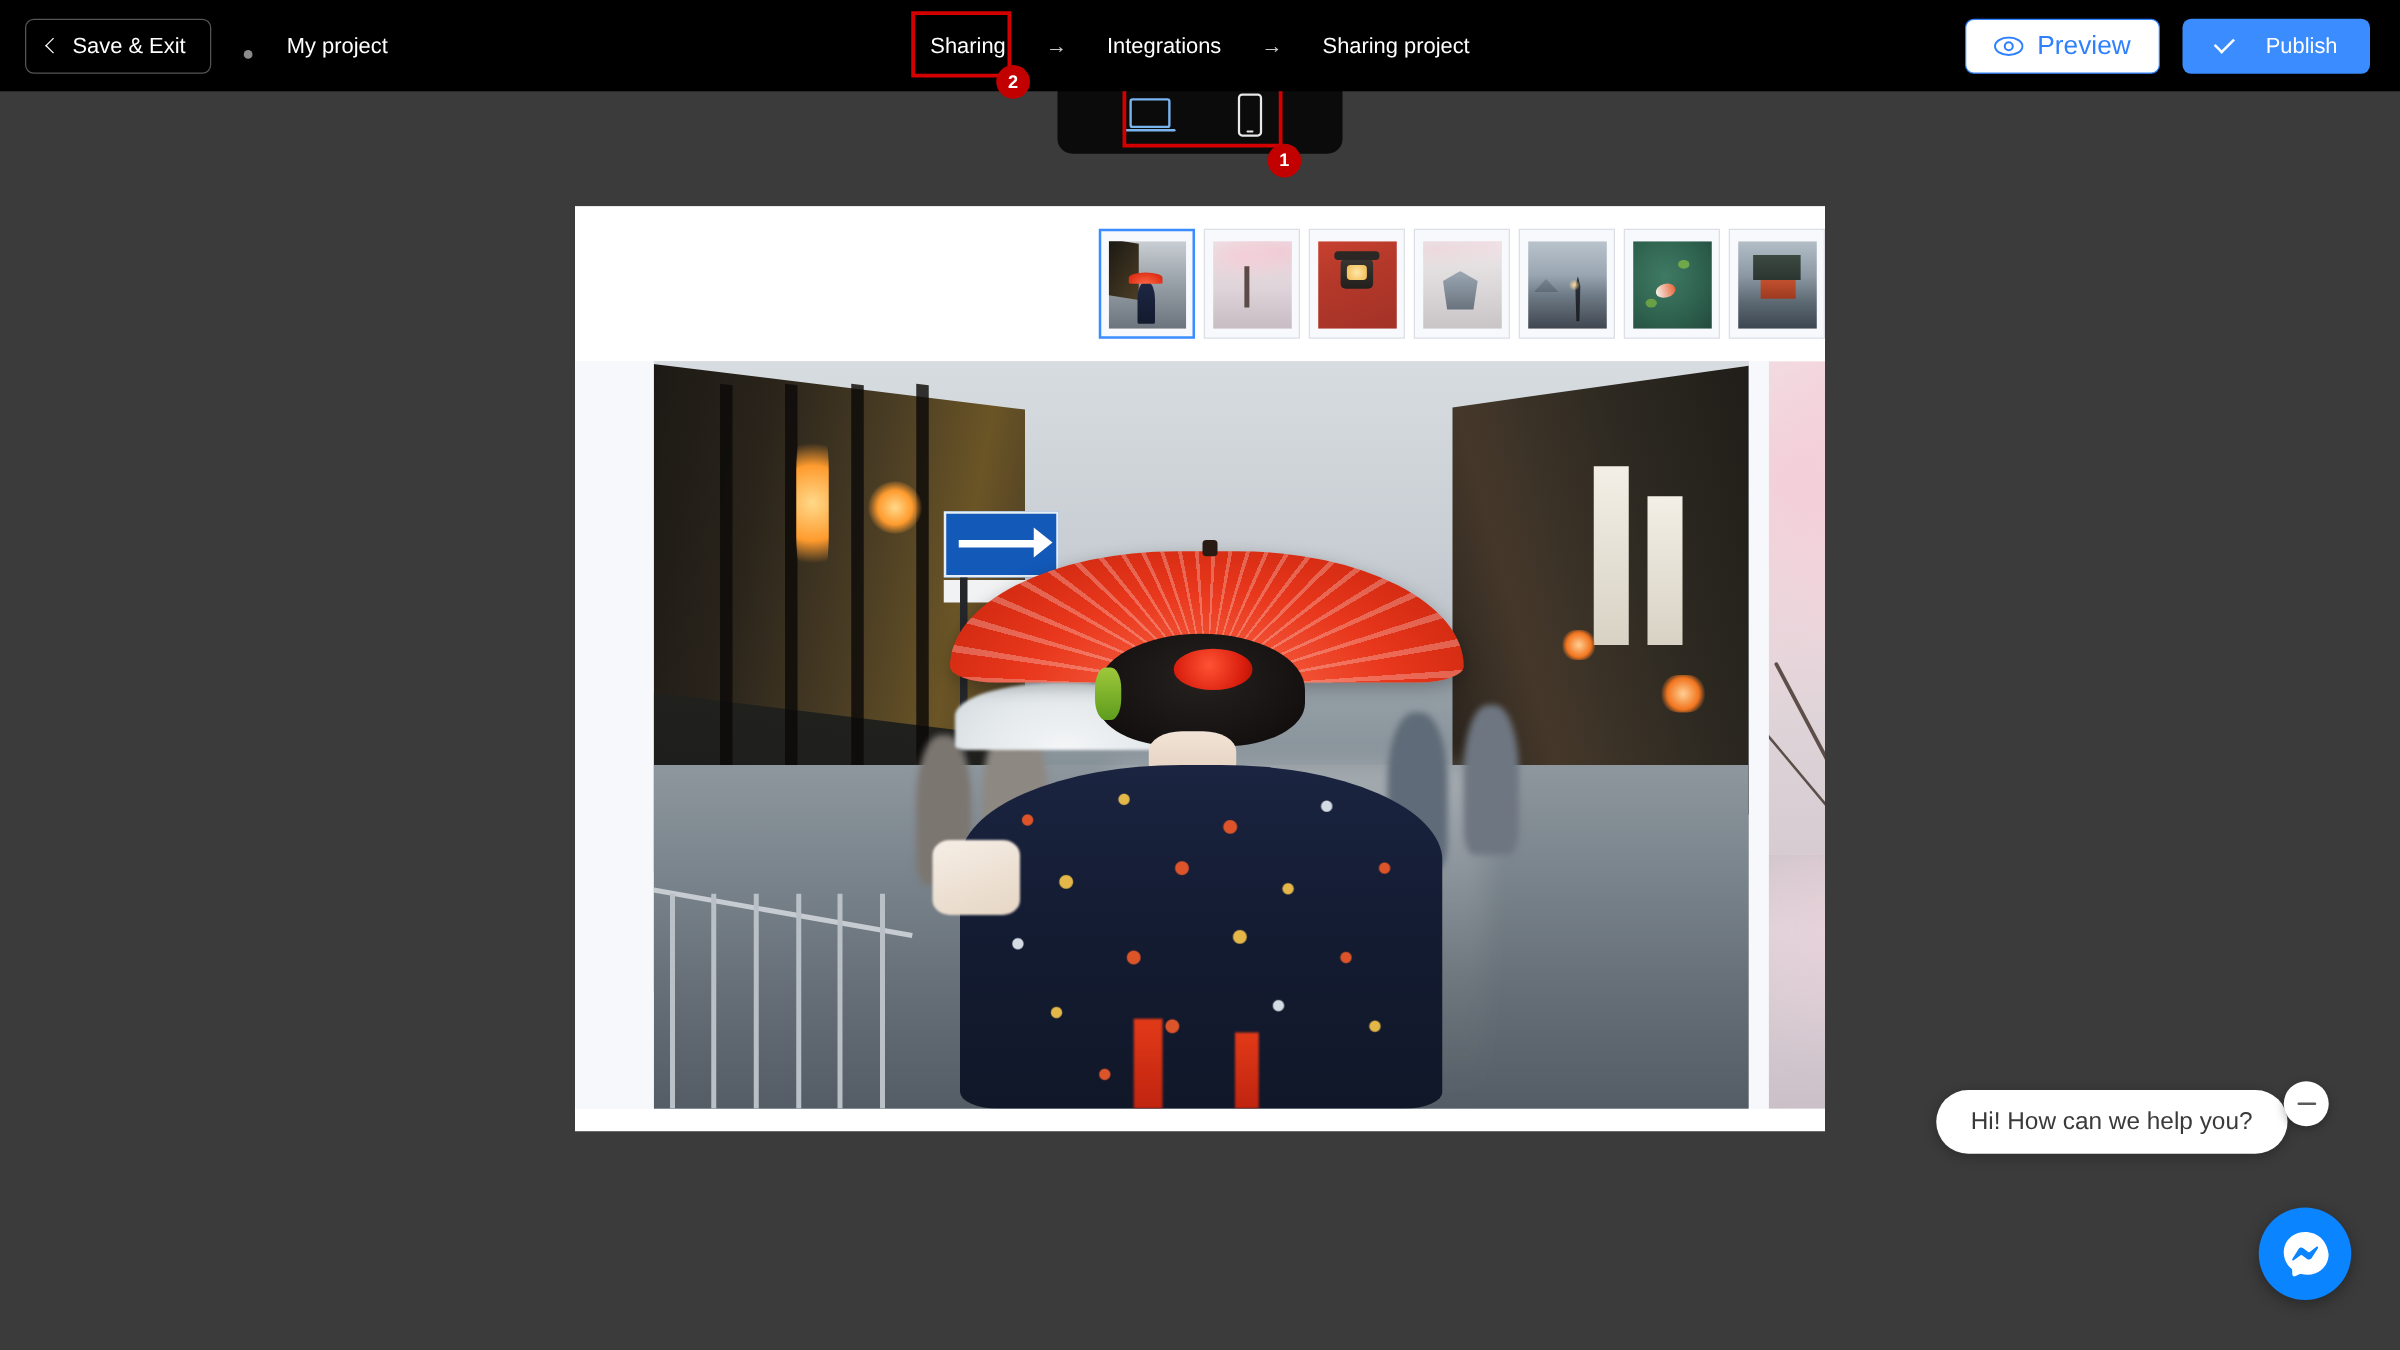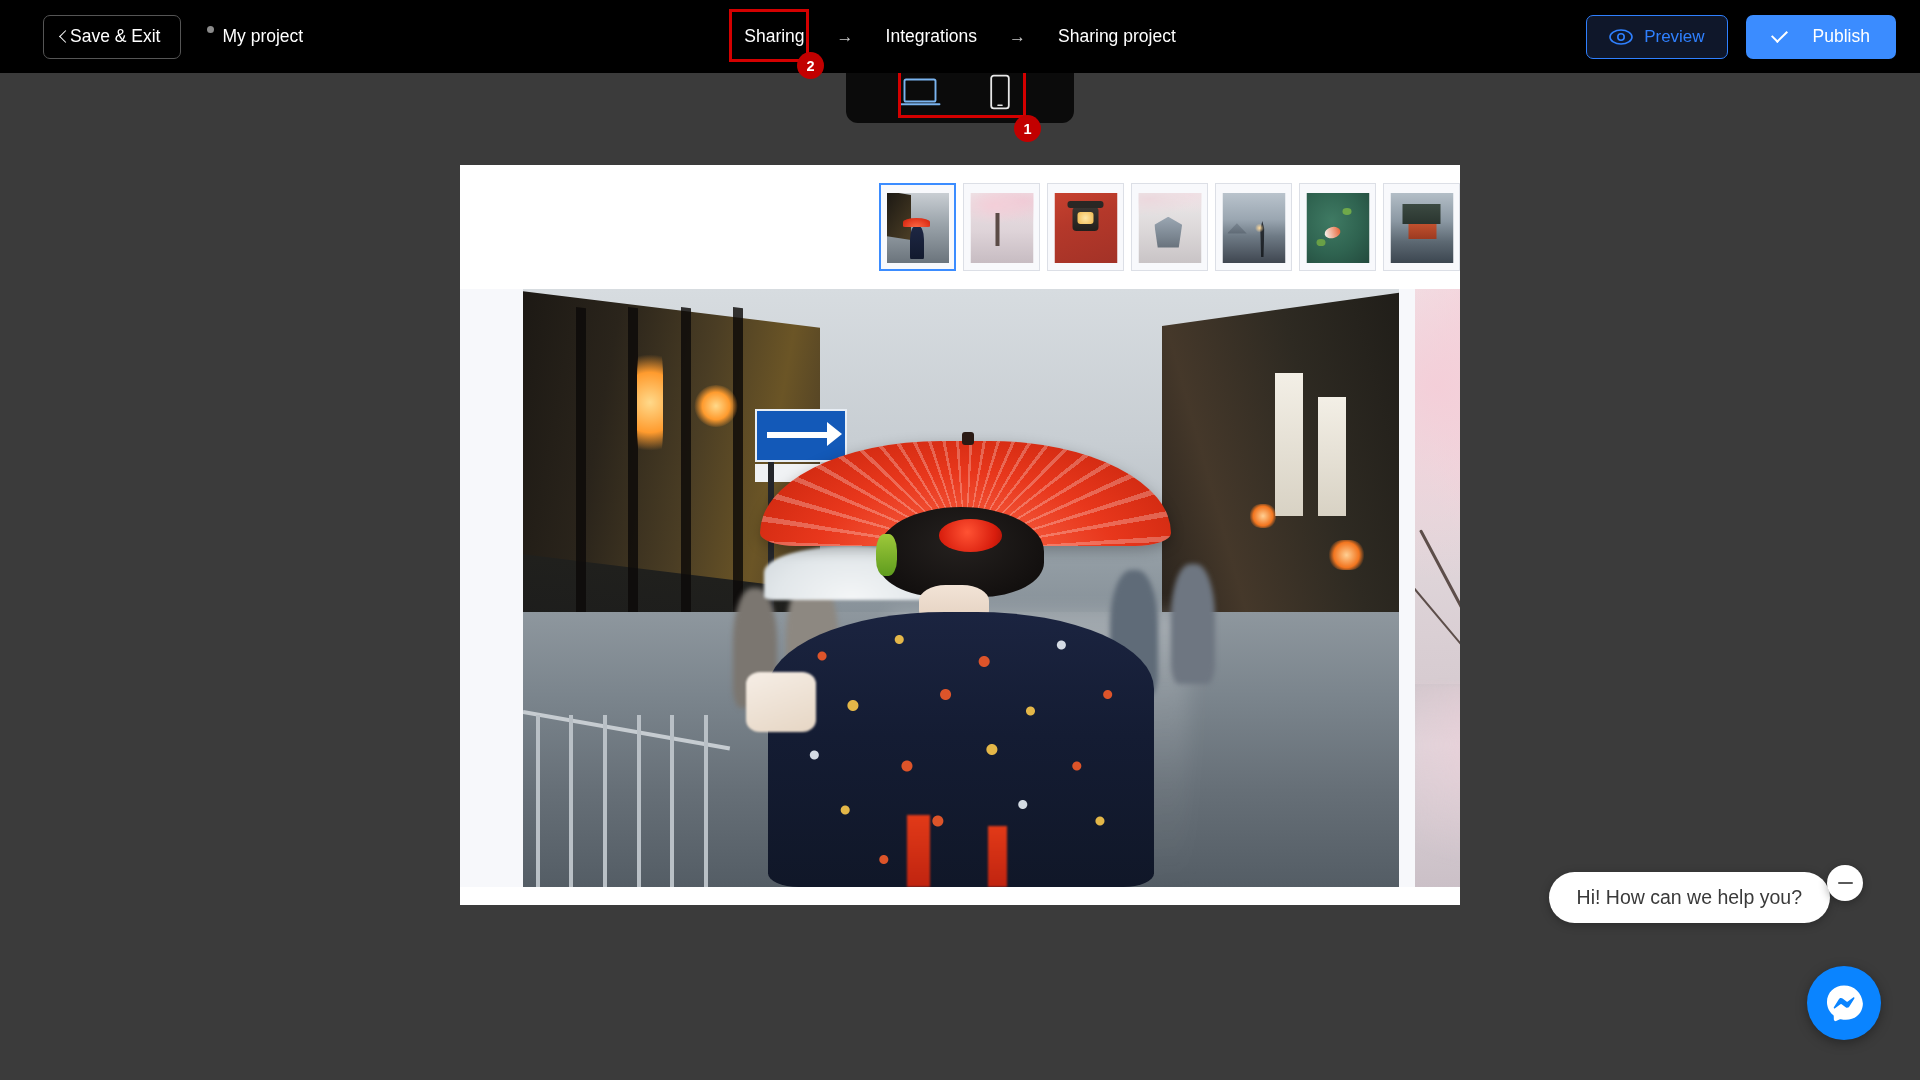--- a/index.html
+++ b/index.html
@@ -18,47 +18,48 @@
     top: 0; left: 0;
     width: 1920px;
     height: 73px;
     background: #000000;
     display: flex;
     align-items: center;
     z-index: 40;
   }
 
   #save-exit-button {
-    margin-left: 43px;
+    margin-left: 20px;
     height: 44px;
     padding: 0 20px 0 14px;
     border: 1px solid #555;
     border-radius: 7px;
     background: #000;
     color: #fff;
     display: flex;
     align-items: center;
+    gap: 11px;
     font-size: 17.5px;
     cursor: pointer;
   }
 
   .chev-left {
     width: 9px; height: 9px;
     border-left: 1.8px solid #ffffff;
     border-bottom: 1.8px solid #ffffff;
     transform: rotate(45deg);
     display: inline-block;
     margin-left: 3px;
   }
 
   #project-name-wrap {
     margin-left: 26px;
     display: flex;
-    align-items: flex-start;
-    gap: 8px;
+    align-items: flex-end;
+    gap: 27px;
   }
   #project-status-dot {
     width: 7px; height: 7px;
     border-radius: 50%;
     background: #8b8b8b;
   }
   #project-name { color: #ffffff; font-size: 17.5px; }
 
   
   #step-nav {
@@ -89,26 +90,26 @@
     right: 24px;
     display: flex;
     align-items: center;
     gap: 18px;
   }
   #preview-button {
     height: 44px;
     padding: 0 22px;
     border: 1px solid #2f80ff;
     border-radius: 7px;
-    background: #0f172a;
+    background: #ffffff;
     color: #2f80ff;
     display: flex;
     align-items: center;
     gap: 11px;
-    font-size: 17px;
+    font-size: 21px;
     cursor: pointer;
   }
   #publish-button {
     height: 44px;
     padding: 0 26px;
     border: none;
     border-radius: 7px;
     background: #3b8cff;
     color: #ffffff;
     display: flex;

